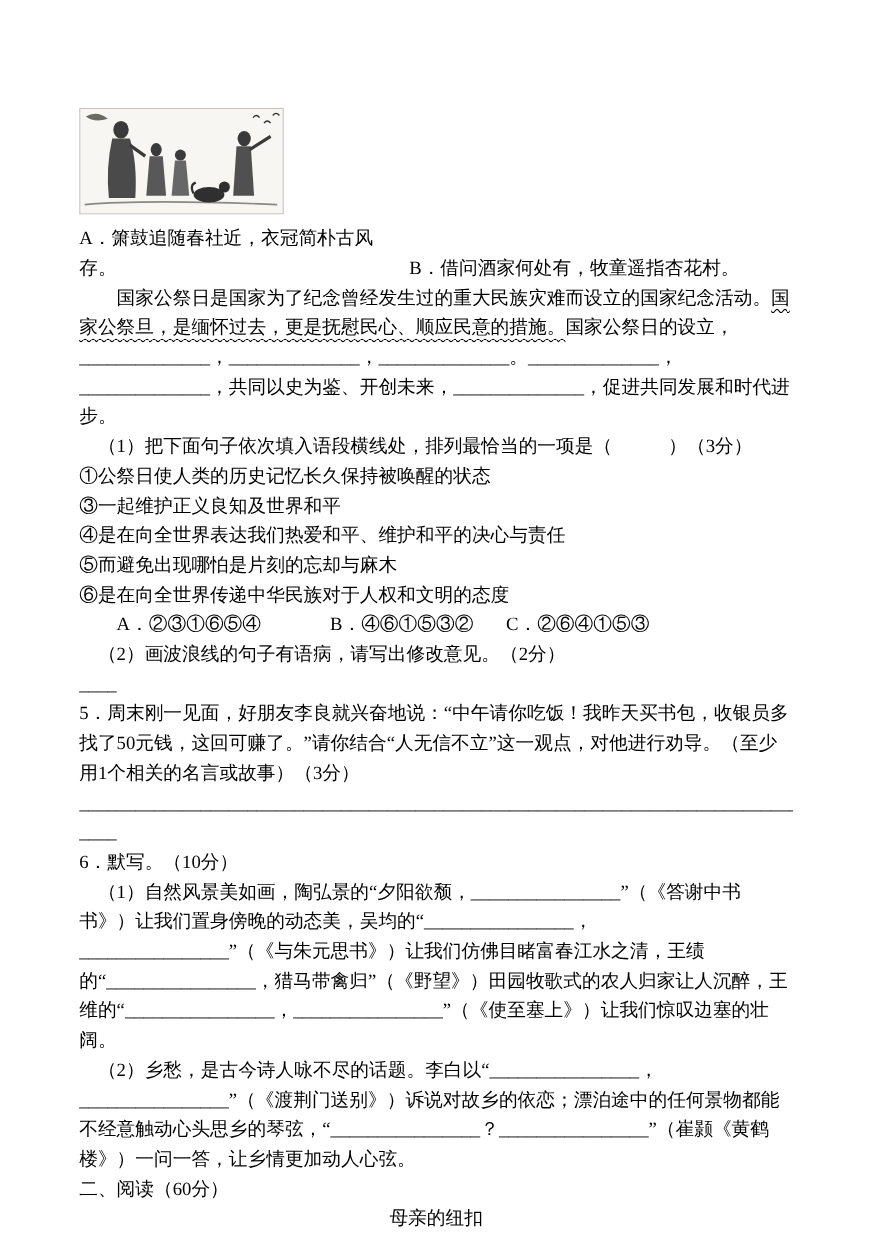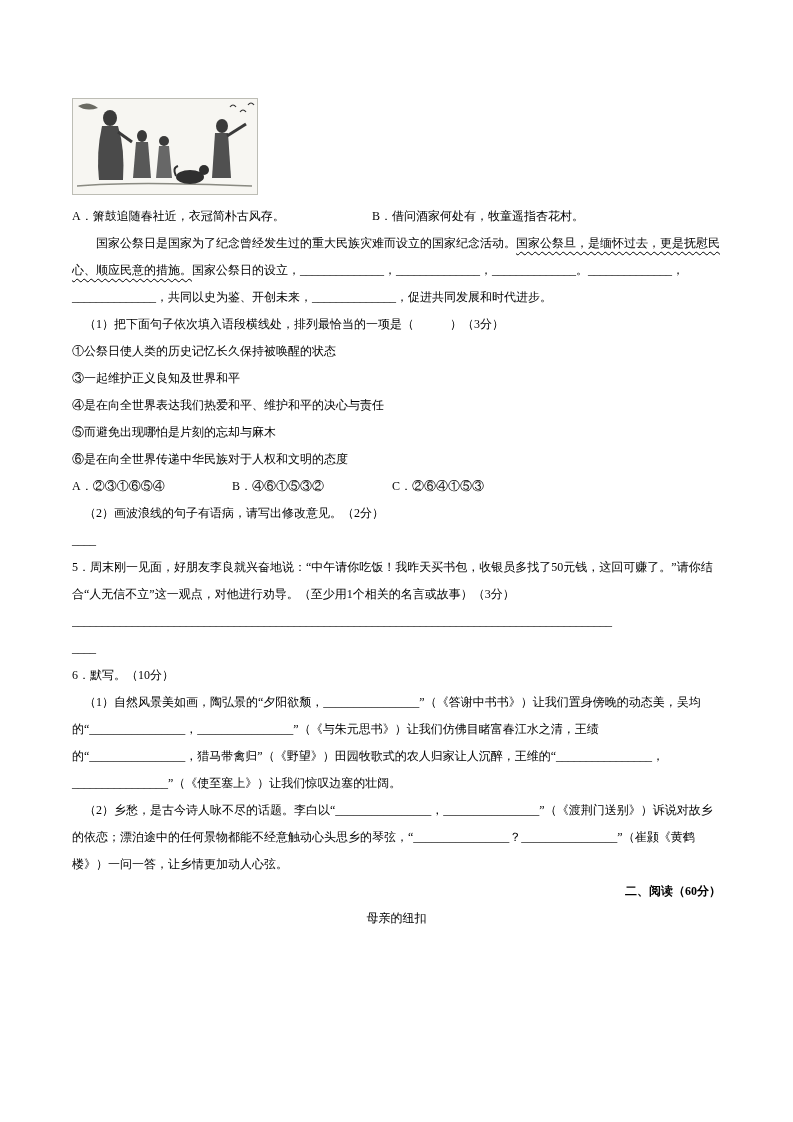--- a/index.html
+++ b/index.html
@@ -2,30 +2,30 @@
 <html><head>
 <meta charset="utf-8">
 <style>
   html,body{margin:0;padding:0;background:#ffffff;}
   .page{
     position:relative;
     width:793px;height:1122px;
     box-sizing:border-box;
     padding:98px 72px 0 72px;
     font-family:"Liberation Serif","DejaVu Serif",serif;
-    font-size:12px;line-height:27px;color:#000;
+    font-size:17px;line-height:27px;color:#000;
     overflow:hidden;
   }
   p.line{margin:0;}
   .indent1{text-indent:1em;}
   .indent2{text-indent:2em;}
-  .bold{font-weight:bold;text-align:right;}
+  .bold{font-weight:normal;}
   .center{text-align:center;}
   .colA{display:inline-block;width:300px;}
-  .ansCol{display:inline-block;width:160px;}
+  .ansCol{display:inline-block;width:160px;margin-left:34px;}
   .wavy{
     text-decoration:underline;
     text-decoration-style:wavy;
     text-decoration-thickness:1px;
     text-underline-offset:4px;
   }
   .nowrap{white-space:nowrap;overflow:hidden;}
   .gap-top{margin-top:27px;}
   .illustration{
     width:186px;height:97px;

